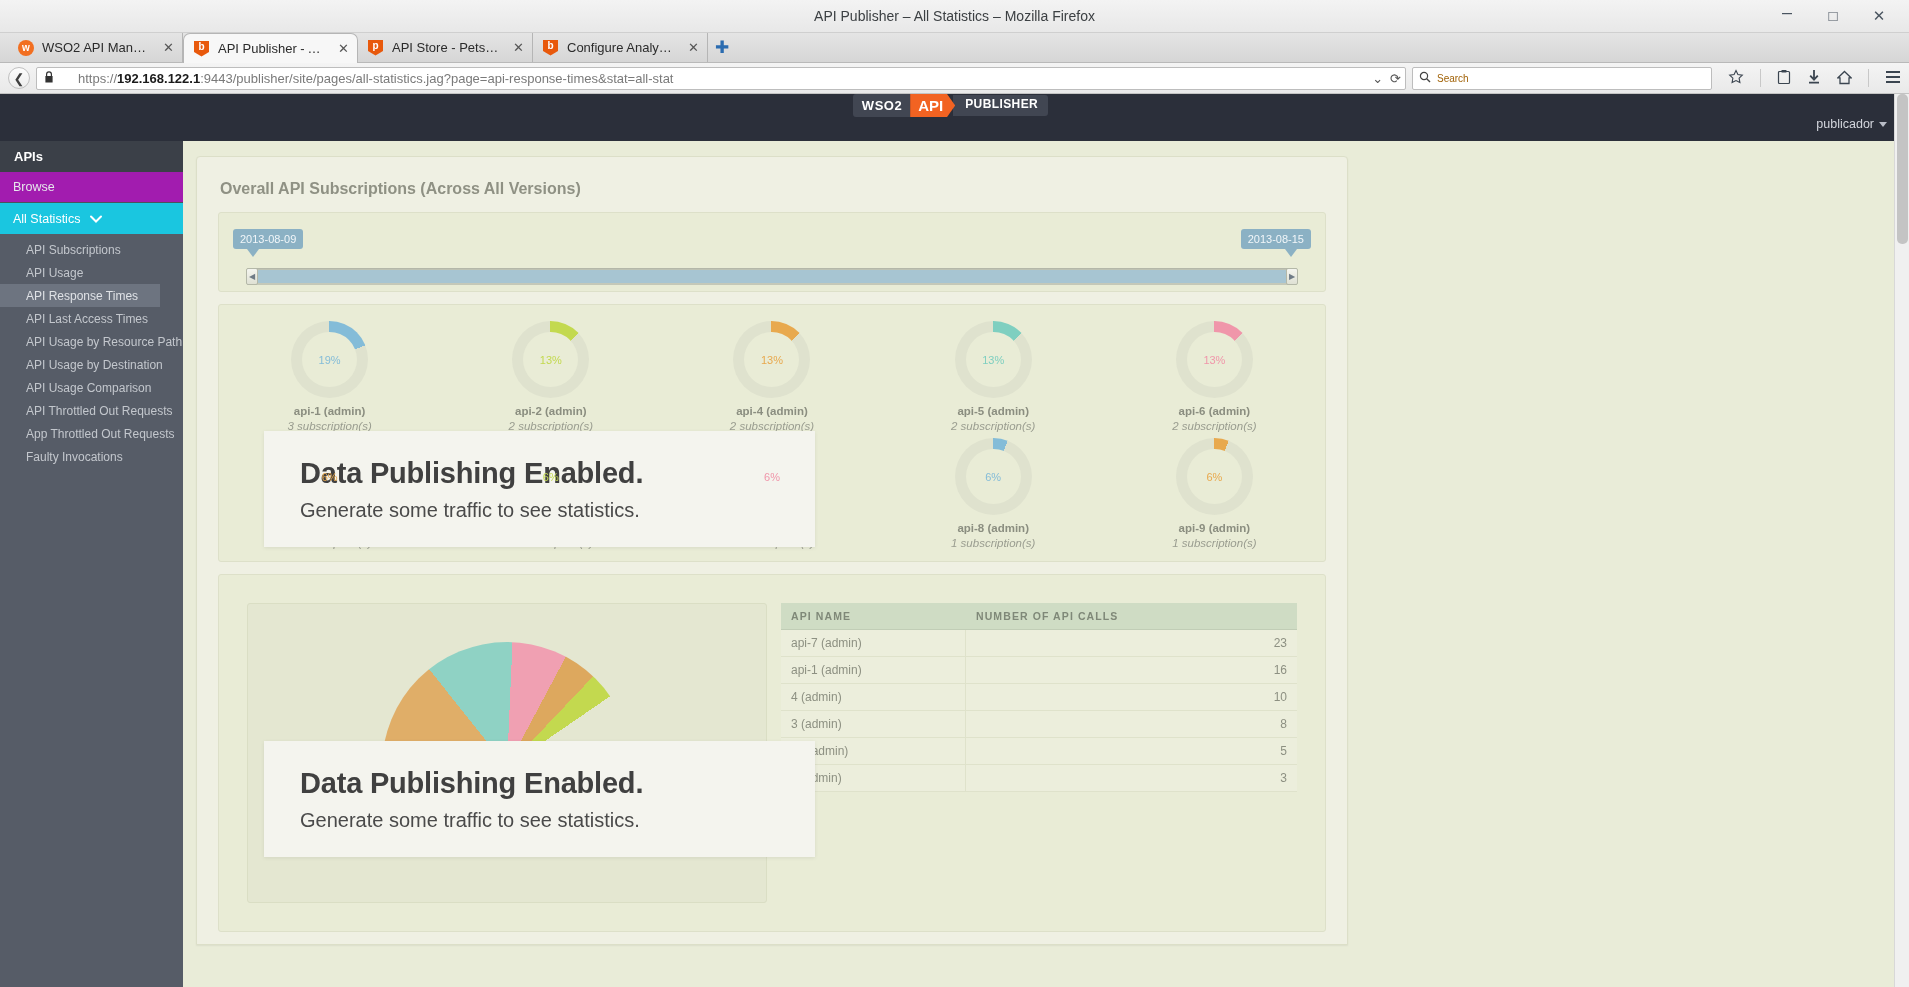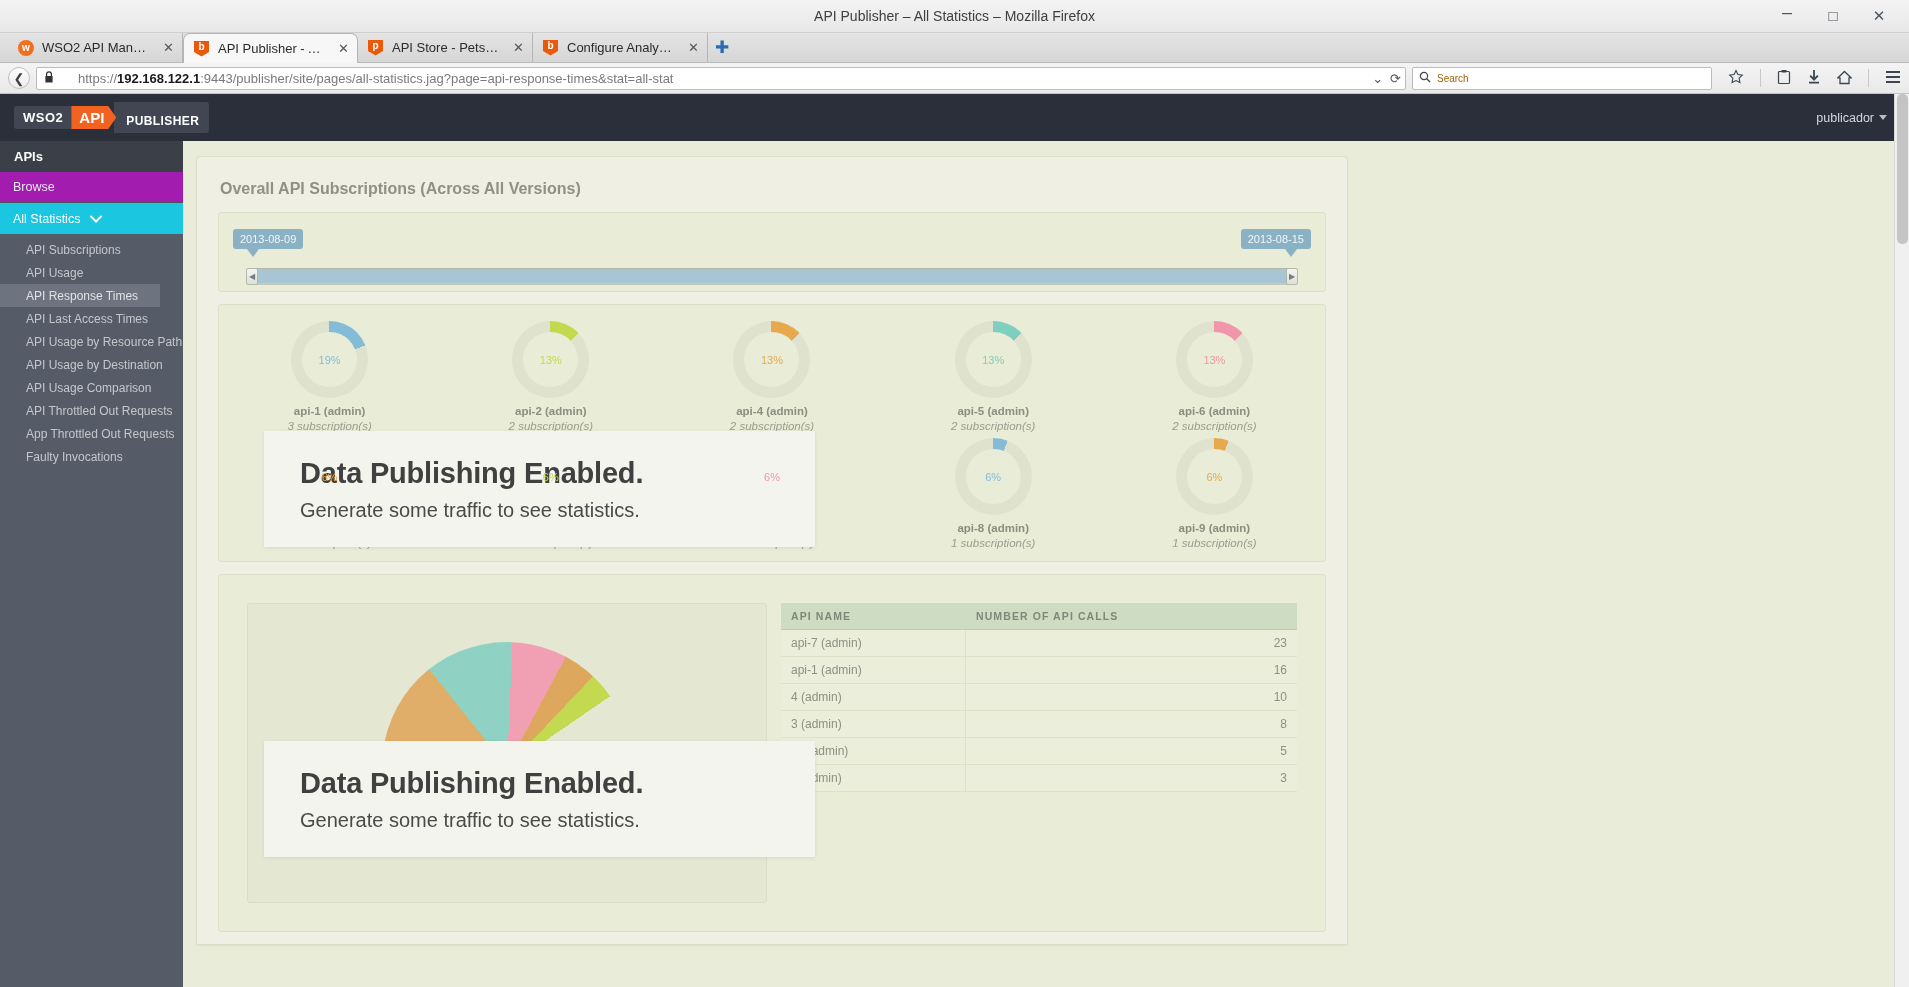--- a/index.html
+++ b/index.html
@@ -128,36 +128,37 @@
   .toolbtns .sep { width: 1px; height: 18px; background: #c8c8c8; }
   .icon-g { font-size: 15px; line-height: 1; }
 
   
   .page { position: relative; height: 894px; width: 1909px; overflow: hidden; }
 
   .topbar {
     height: 47px; background: #2b2f3a;
     display: flex; align-items: center;
     padding: 0 22px 0 14px;
+    flex-direction: column;
   }
   .logo { display: flex; align-items: center; }
   .logo-w {
     background: #414652; color: #fff; font-weight: bold;
     font-size: 13px; letter-spacing: .5px;
     padding: 4px 8px 4px 9px; border-radius: 3px 0 0 3px;
   }
   .logo-api {
     background: #f26322; color: #fff; font-weight: bold; font-size: 15px;
     padding: 3px 12px 3px 8px;
     clip-path: polygon(0 0, 82% 0, 100% 50%, 82% 100%, 0 100%);
     margin: 0 -2px 0 0;
   }
   .logo-pub {
     background: #414652; color: #fff; font-weight: bold; font-size: 12px;
-    letter-spacing: .4px; padding: 12px 10px 5px 12px; border-radius: 0 3px 3px 0;
+    letter-spacing: .4px; padding: 2px 10px 5px 12px; border-radius: 0 3px 3px 0;
   }
   .user-menu { margin-left: auto; color: #d3d6dd; font-size: 12.5px;
                display: flex; align-items: center; gap: 5px; }
   .caret-d { border-left: 4px solid transparent; border-right: 4px solid transparent;
              border-top: 5px solid #b9bdc7; }
 
   .body-row { display: flex; height: 847px; }
 
   
   .sidebar { width: 183px; flex: none; background: #565c67; }

